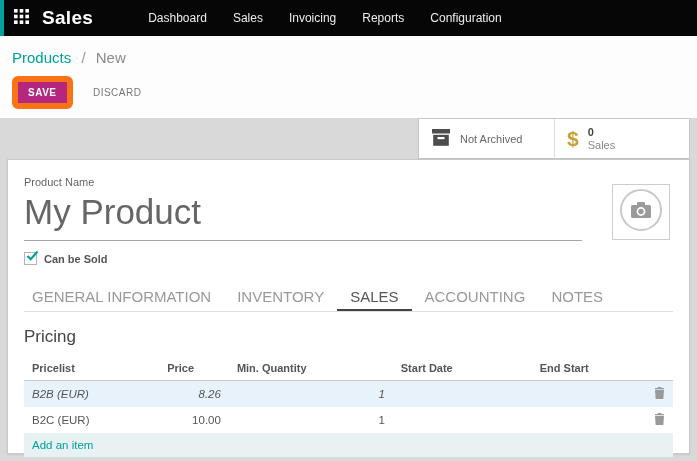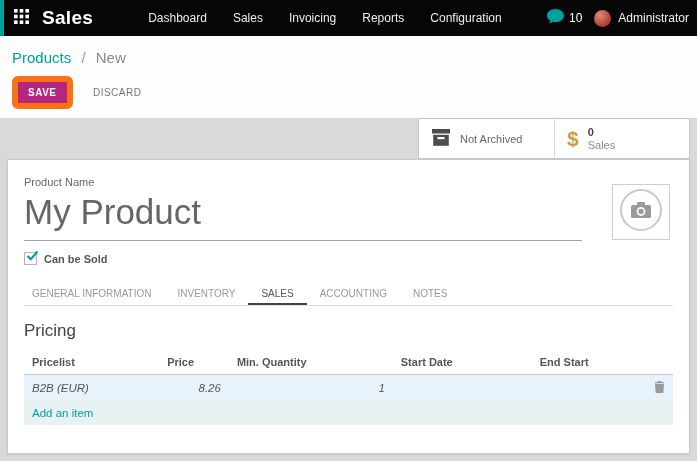--- a/index.html
+++ b/index.html
@@ -58,21 +58,21 @@
                border: 1px solid #ccc; display: flex; align-items: center; justify-content: center;
                cursor: pointer; background: #fff; }
 
   .cb-row { margin-top: 11px; display: flex; align-items: center; gap: 7px; }
   .checkbox { width: 13px; height: 13px; border: 1px solid #b5b5b5; background: #fff;
               position: relative; cursor: pointer; flex: 0 0 auto; }
   .checkbox svg { position: absolute; left: 1px; top: -3px; }
   .cb-label { font-size: 11px; font-weight: bold; color: #555; }
 
   .tabs { margin-top: 16px; display: flex; border-bottom: 1px solid #ddd; }
-  .tab { padding: 7px 13px 6px 13px; font-size: 10px; color: #999; cursor: pointer; }
+  .tab { padding: 7px 13px 6px 13px; font-size: 15px; color: #999; cursor: pointer; }
   .tab:first-child { padding-left: 8px; }
   .tab.active { color: #555; box-shadow: inset 0 -2px 0 #444; }
 
   .section-title { margin: 15px 0 10px 0; font-size: 17px; font-weight: normal; color: #444; }
 
   table.pricing { width: 100%; border-collapse: collapse; }
   table.pricing th { font-size: 11px; font-weight: bold; color: #555; text-align: left;
                      padding: 5px 8px 6px 8px; border-bottom: 1px solid #c9c9c9; }
   table.pricing td { font-size: 11.5px; color: #555; padding: 6px 8px; }
   td.num { text-align: right; }
@@ -102,32 +102,20 @@
     </span>
   </span>
   <span class="app-title">Sales</span>
   <div class="nav-menu">
     <span class="nav-item">Dashboard</span>
     <span class="nav-item">Sales</span>
     <span class="nav-item">Invoicing</span>
     <span class="nav-item">Reports</span>
     <span class="nav-item">Configuration</span>
   </div>
-  <div class="nav-right">
-    <span class="msg-wrap">
-      <span>
-        <svg width="17" height="15" viewBox="0 0 17 15">
-          <path fill="#00a09d" d="M8.5 0C3.8 0 0 2.9 0 6.4c0 2 1.2 3.8 3.2 5-.1.9-.5 2.1-1.5 3 1.8-.2 3.2-.9 4.1-1.6.9.3 1.8.4 2.7.4 4.7 0 8.5-2.9 8.5-6.4S13.2 0 8.5 0z"></path>
-        </svg>
-      </span>
-      <span class="msg-count">10</span>
-    </span>
-    <span class="avatar"></span>
-    <span class="user-name">Administrator</span>
-  </div>
 </div>
 
 <div class="top-white">
   <div class="breadcrumb">
     <span class="parent">Products</span>
     <span class="sep">/</span>
     <span class="current">New</span>
   </div>
   <div class="action-row">
     <button class="btn-save">SAVE</button>
@@ -220,19 +208,33 @@
           <td></td>
           <td></td>
           <td class="trash-cell">
             <span>
               <svg width="11" height="12" viewBox="0 0 11 12">
                   <path fill="#999999" d="M1 3h9l-.7 9H1.7L1 3zm3-3h3l.5 1H10v1.2H1V1h2.5L4 0z"></path>
                 </svg>
             </span>
           </td>
         </tr>
+        <tr class="row-plain">
+          <td>B2C (EUR)</td>
+          <td class="num">10.00</td>
+          <td class="num">1</td>
+          <td></td>
+          <td></td>
+          <td class="trash-cell">
+            <span>
+              <svg width="11" height="12" viewBox="0 0 11 12">
+                  <path fill="#999999" d="M1 3h9l-.7 9H1.7L1 3zm3-3h3l.5 1H10v1.2H1V1h2.5L4 0z"></path>
+                </svg>
+            </span>
+          </td>
+        </tr>
         <tr class="add-row">
           <td colspan="6">Add an item</td>
         </tr>
       </tbody>
     </table>
   </div>
 </div>
 
 </body></html>

